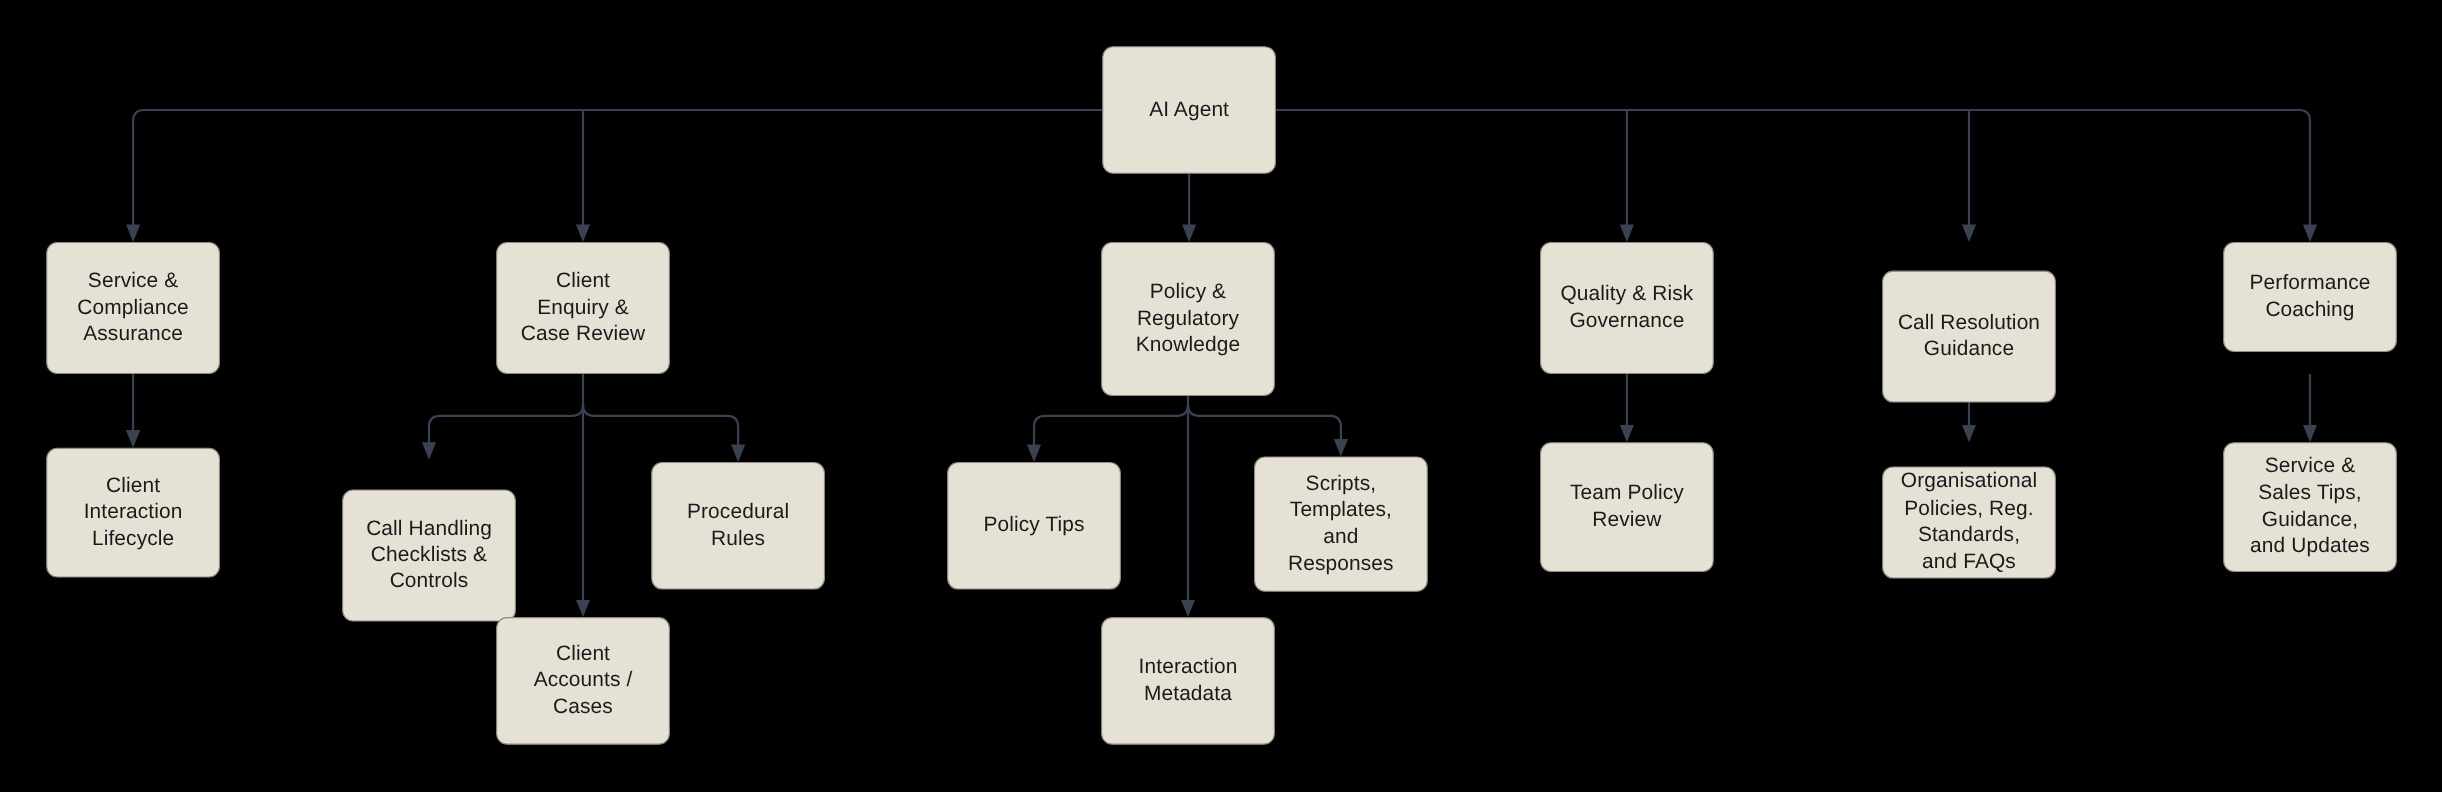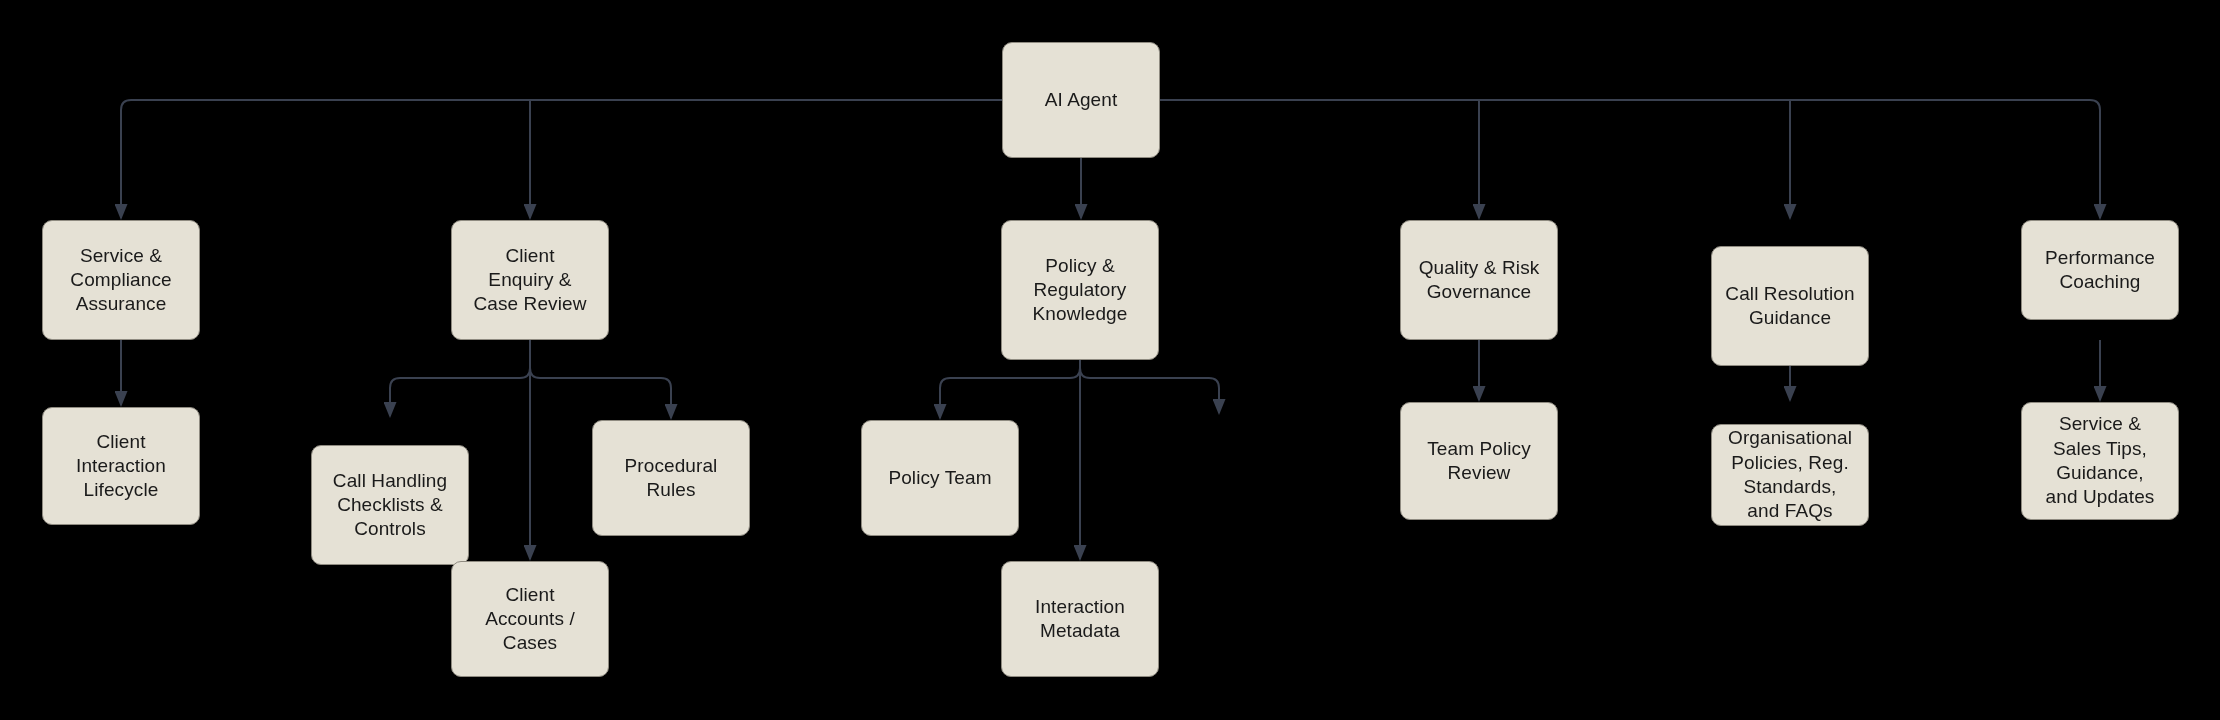--- a/index.html
+++ b/index.html
@@ -121,21 +121,27 @@
   <div class="node" style="left:311px; top:410px; width:158px; height:120px;margin-top:35px;">
     <span class="node-label">Call Handling
 Checklists &amp;
 Controls</span>
   </div>
   <div class="node" style="left:592px; top:420px; width:158px; height:116px;">
     <span class="node-label">Procedural
 Rules</span>
   </div>
   <div class="node" style="left:861px; top:420px; width:158px; height:116px;">
-    <span class="node-label">Policy Team</span>
+    <span class="node-label">Policy Tips</span>
+  </div>
+  <div class="node" style="left:1140px; top:415px; width:158px; height:123px;">
+    <span class="node-label">Scripts,
+Templates,
+and
+Responses</span>
   </div>
   <div class="node" style="left:1400px; top:402px; width:158px; height:118px;">
     <span class="node-label">Team Policy
 Review</span>
   </div>
   <div class="node" style="left:1711px; top:386px; width:158px; height:102px;margin-top:38px;">
     <span class="node-label">Organisational
 Policies, Reg.
 Standards,
 and FAQs</span>

